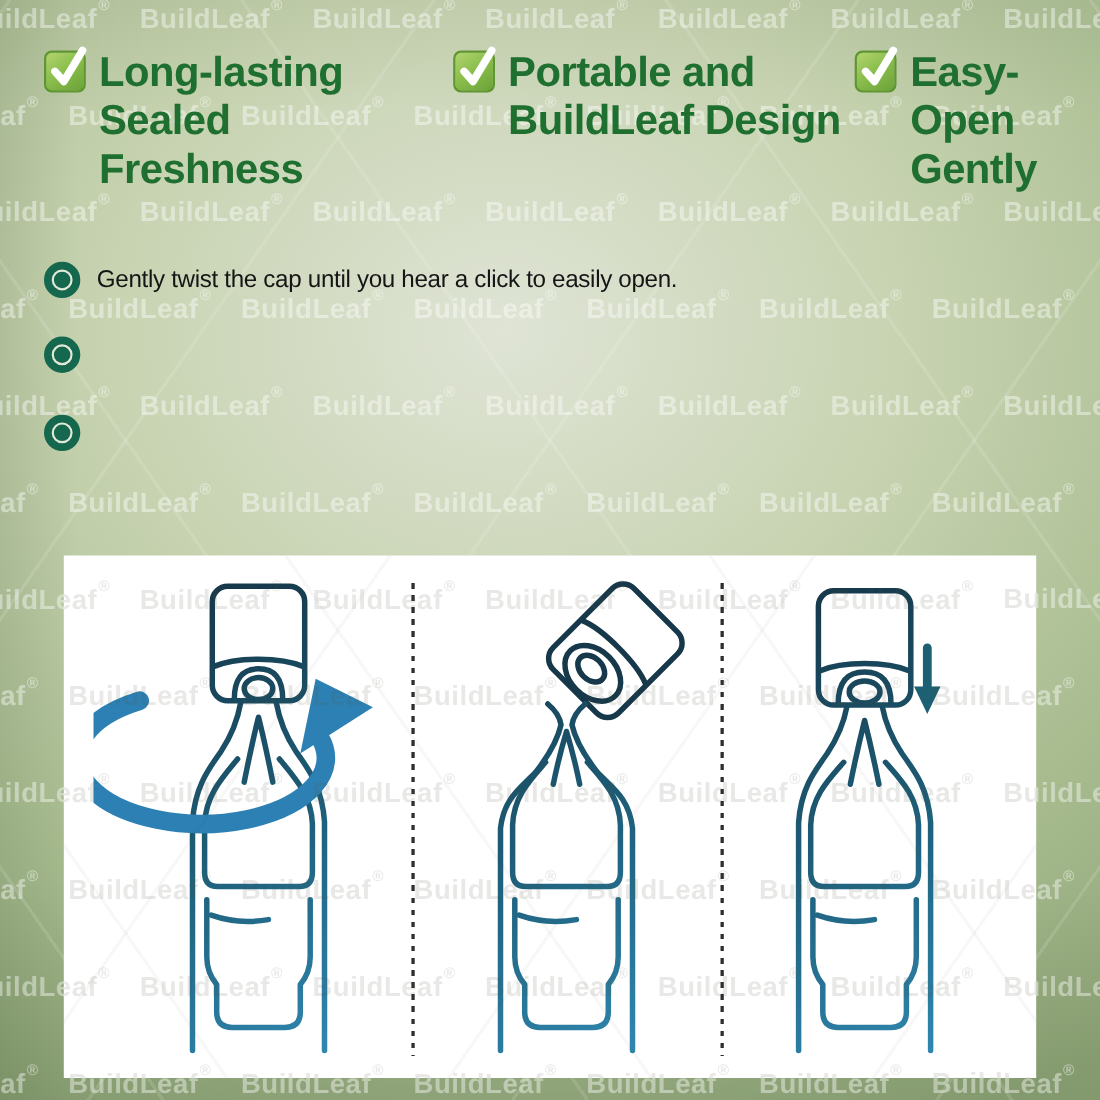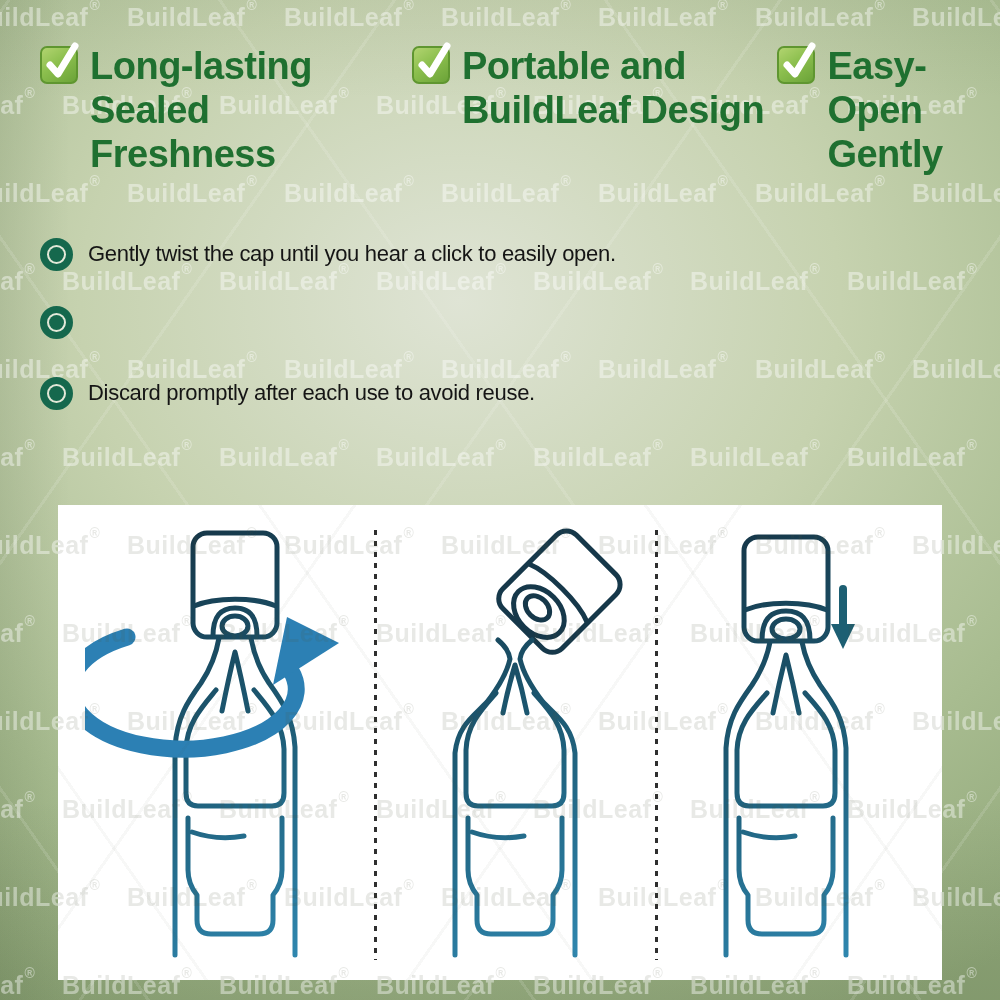--- a/index.html
+++ b/index.html
@@ -104,21 +104,20 @@
     </div>
     <div class="instr-row r2">
       <span class="bullet">
           <i></i>
         </span>
     </div>
     <div class="instr-row">
       <span class="bullet">
           <i></i>
         </span>
-      <span class="instr-text">Discard promptly after each use to avoid reuse.</span>
     </div>
   </section>
 
   <div class="panel">
 
     <svg class="art" style="left:27px" width="300" height="470" viewBox="0 0 300 470">
       <defs>
         <linearGradient id="g1" gradientUnits="userSpaceOnUse" x1="70" y1="50" x2="250" y2="430">
           <stop offset="0" stop-color="#16384a"></stop>
             <stop offset="0.5" stop-color="#1d5c76"></stop>

